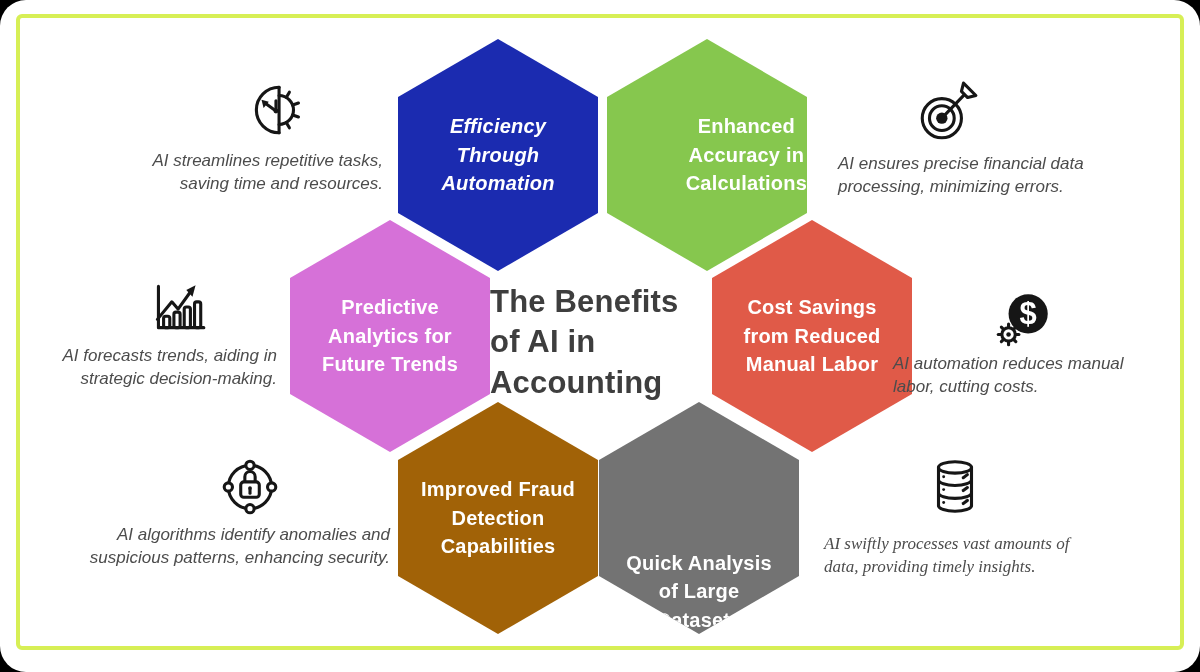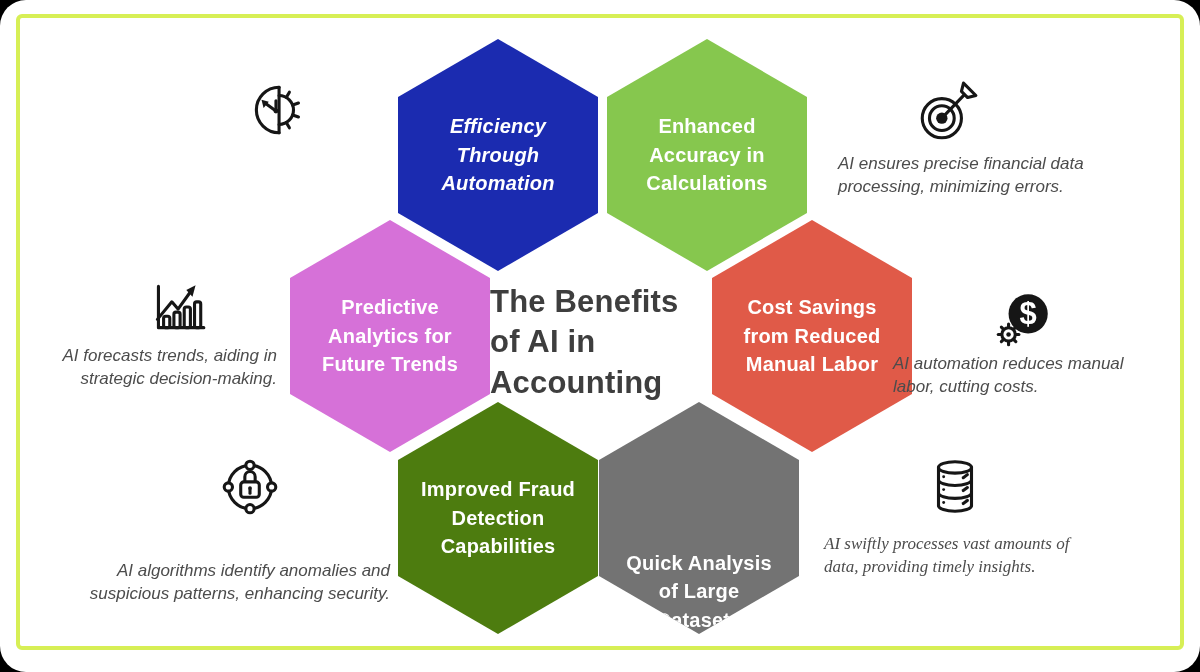--- a/index.html
+++ b/index.html
@@ -7,24 +7,24 @@
           font-family:"Liberation Sans", sans-serif;}
   .card{position:absolute;inset:0;background:#ffffff;border-radius:26px;}
   .border-frame{position:absolute;left:16px;top:14px;right:16px;bottom:22px;
                 border:4px solid #d7ef55;border-radius:6px;pointer-events:none;}
 
   .hex{position:absolute;width:200px;height:232px;display:flex;align-items:center;justify-content:center;
        clip-path:polygon(50% 0%,100% 25%,100% 75%,50% 100%,0% 75%,0% 25%);}
   .hex-label{color:#ffffff;font-weight:bold;font-size:20px;line-height:1.42;text-align:center;
              white-space:pre-line;letter-spacing:.2px;}
   .hex1{left:398px;top:39px;background:#1b2bb0;font-style:italic;}
-  .hex2{left:607px;top:39px;background:#86c74e;}
+  .hex2{left:607px;top:39px;background:#86c74e;justify-content:flex-end;}
   .hex3{left:290px;top:220px;background:#d671d8;}
   .hex4{left:712px;top:220px;background:#e05a48;}
-  .hex5{left:398px;top:402px;background:#4d7c0f;}
+  .hex5{left:398px;top:402px;background:#a16207;}
   .hex6{left:599px;top:402px;background:#737373;align-items:flex-end;}
 
   .title{position:absolute;left:490px;top:282px;width:224px;text-align:left;
          font-size:31px;font-weight:bold;color:#3e3e3e;line-height:1.3;white-space:pre-line;letter-spacing:.2px;}
 
   .icon{position:absolute;width:66px;height:66px;}
   .icon1{left:244px;top:77px;}
   .icon2{left:914px;top:79px;}
   .icon3{left:144px;top:274px;}
   .icon4{left:990px;top:287px;}
@@ -32,21 +32,21 @@
   .icon6{left:922px;top:454px;}
 
   .caption{position:absolute;margin:0;font-size:17px;font-style:italic;color:#4c4c4c;
            line-height:1.38;white-space:pre-line;}
   .cap-right{text-align:right;}
   .cap-left{text-align:left;}
   .cap1{left:128px;top:149px;width:255px;}
   .cap2{left:838px;top:152px;width:270px;}
   .cap3{left:32px;top:344px;width:245px;}
   .cap4{left:893px;top:352px;width:255px;}
-  .cap5{left:72px;top:523px;width:318px;margin-top:36px;}
+  .cap5{left:72px;top:523px;width:318px;}
   .cap6{left:824px;top:532px;width:300px;font-family:Liberation Serif, serif;}
 
   .stroke{stroke:#161616;stroke-width:3;fill:none;stroke-linecap:round;stroke-linejoin:round;}
 </style>
 </head>
 <body>
 
 <div class="canvas">
   <div class="card"></div>
   <div class="border-frame"></div>
@@ -92,20 +92,22 @@
     <line class="stroke" x1="47.2" y1="27.2" x2="52.8" y2="25.2"></line>
     <line class="stroke" x1="47.2" y1="36.8" x2="52.8" y2="38.8"></line>
     <line class="stroke" x1="41.0" y1="44.1" x2="44.0" y2="49.3"></line>
     <path class="stroke" d="M34,10 A22,22 0 0 0 34,54"></path>
     <line class="stroke" x1="34" y1="10" x2="34" y2="54"></line>
     <line class="stroke" x1="31" y1="33" x2="20" y2="25"></line>
     <polygon points="17,22 24,24 19,30" fill="#161616"></polygon>
     <line class="stroke" x1="31" y1="33" x2="31" y2="23"></line>
     <circle cx="31" cy="33" r="2.4" fill="#161616"></circle>
   </svg>
+  <p class="caption cap-right cap1">AI streamlines repetitive tasks,
+saving time and resources.</p>
 
   <svg class="icon icon2" viewBox="0 0 64 64">
     <circle class="stroke" cx="27" cy="38" r="19"></circle>
     <circle class="stroke" cx="27" cy="38" r="12"></circle>
     <circle cx="27" cy="38" r="5.5" fill="#161616"></circle>
     <line class="stroke" x1="27" y1="38" x2="51" y2="13"></line>
     <polygon points="48,4 60,16 52,18 46,12" fill="#ffffff" stroke="#161616" stroke-width="3" stroke-linejoin="round"></polygon>
   </svg>
   <p class="caption cap-left cap2">AI ensures precise financial data
 processing, minimizing errors.</p>

